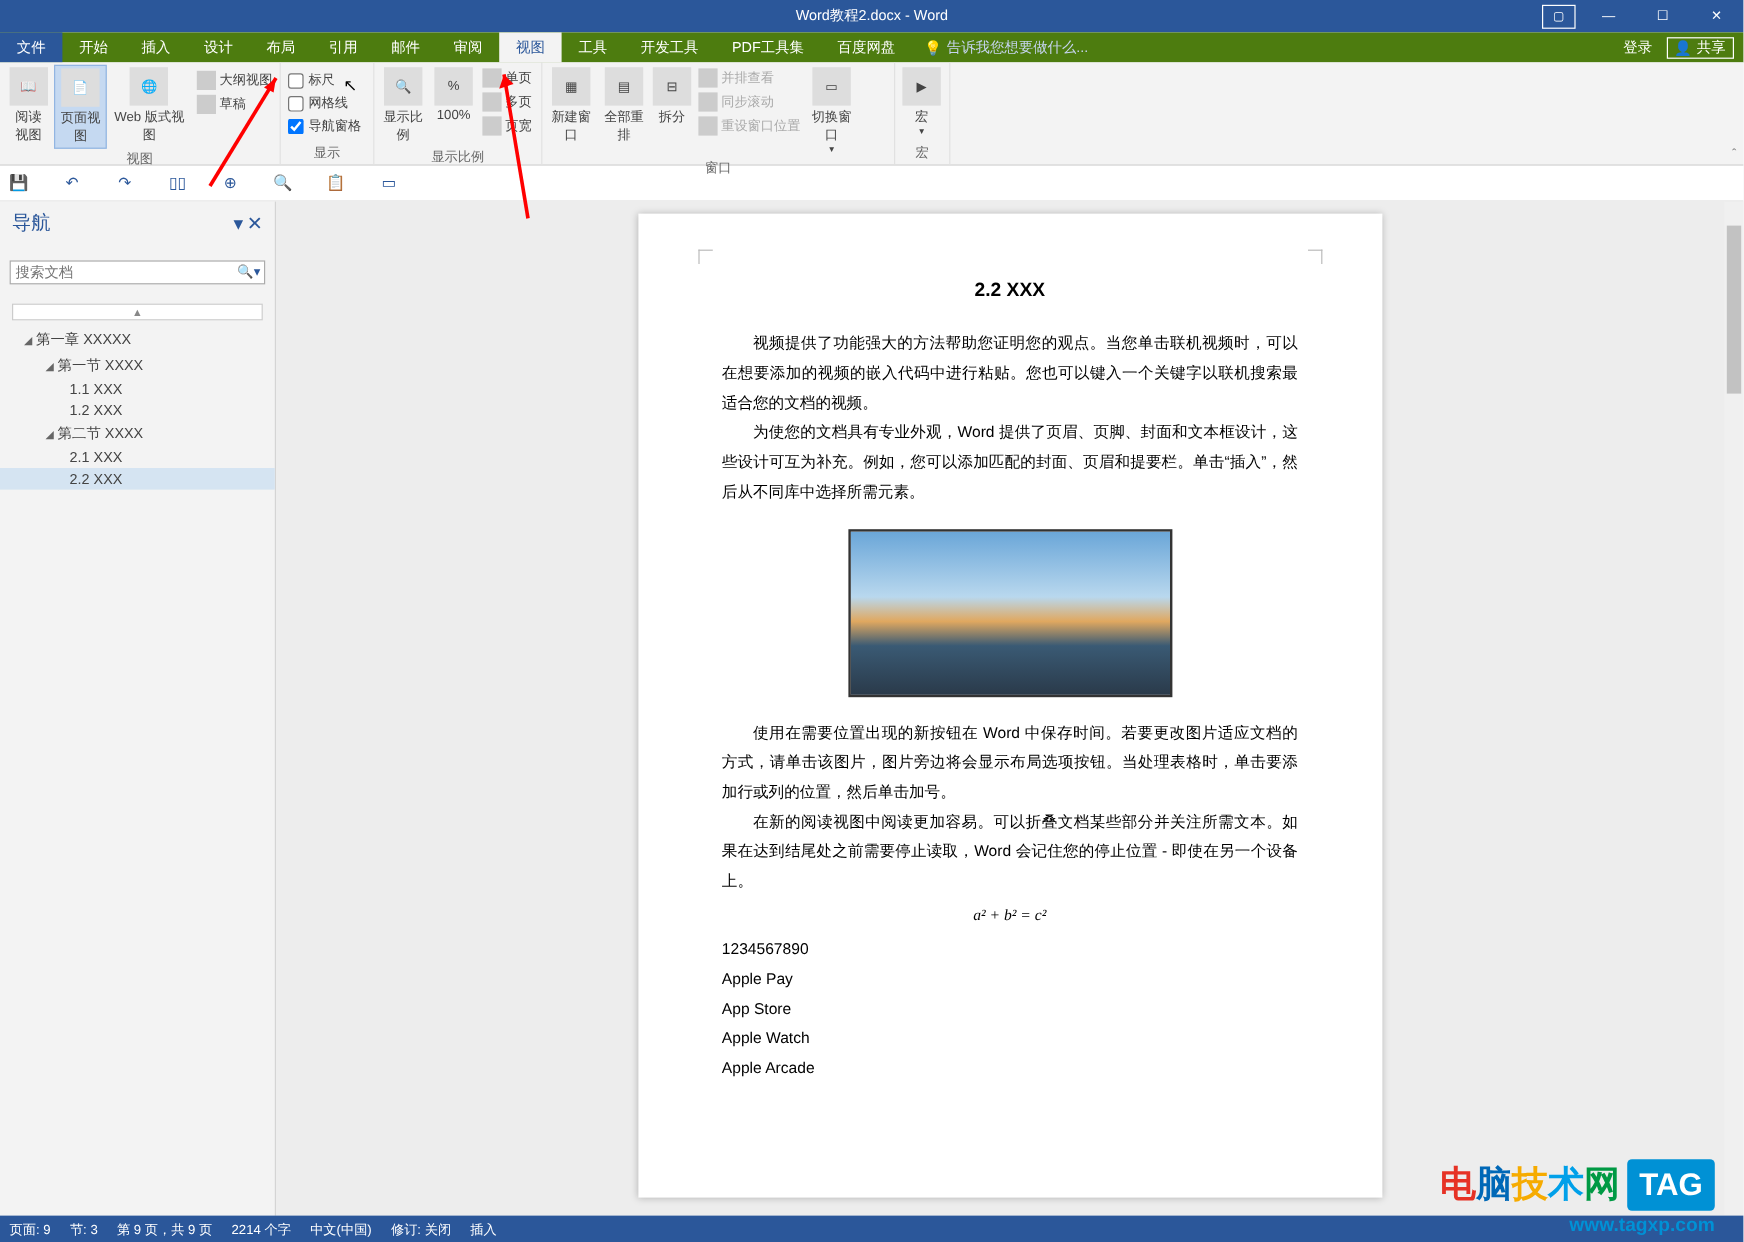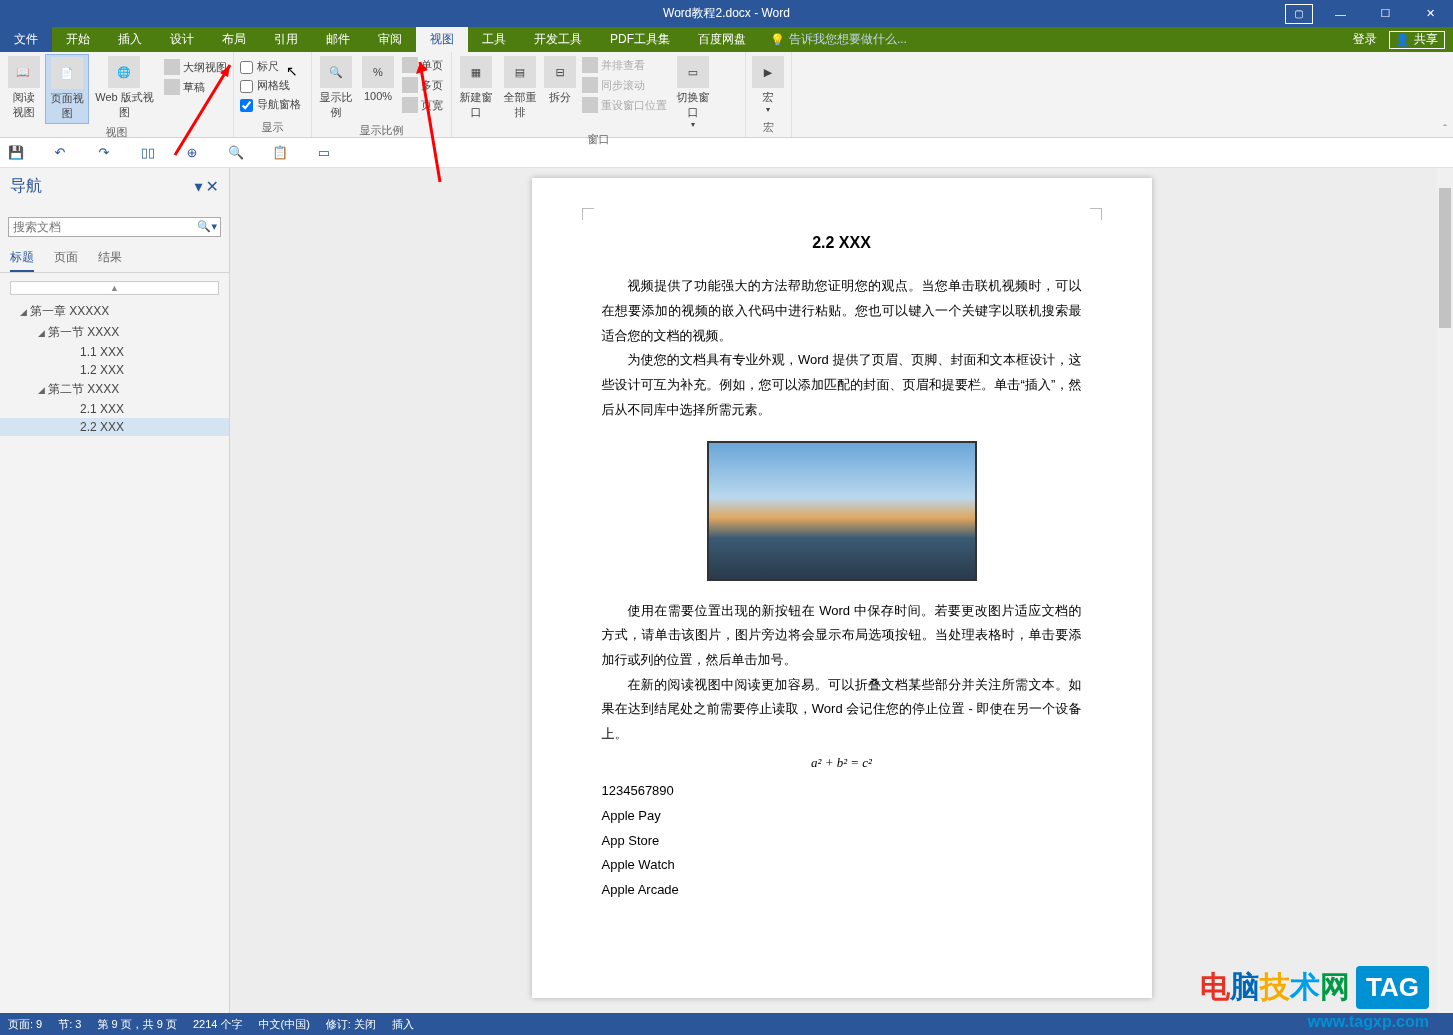--- a/index.html
+++ b/index.html
@@ -23,21 +23,21 @@
 .menutabs .share { border: 1px solid #fff; padding: 0 6px; height: 18px; display: flex; align-items: center; }
 
 
 .ribbon { height: 86px; background: #f3f3f3; border-bottom: 1px solid #d4d4d4; display: flex; position: relative; }
 .ribbon-group { border-right: 1px solid #e1e1e1; display: flex; flex-direction: column; padding: 2px 2px 0 2px; }
 .ribbon-group .content { flex: 1; display: flex; align-items: flex-start; }
 .ribbon-group .label { text-align: center; font-size: 11px; color: #666; padding: 1px 0 2px 0; }
 .big-btn { display: flex; flex-direction: column; align-items: center; justify-content: flex-start; width: 44px; padding: 2px; font-size: 11px; color: #444; text-align: center; cursor: pointer; }
 .big-btn .ico { width: 32px; height: 32px; background: #ddd; margin-bottom: 2px; display: flex; align-items: center; justify-content: center; }
 .big-btn.active { background: #c5d9f1; border: 1px solid #92b5e2; }
-.small-btn { display: flex; align-items: flex-end; font-size: 11px; color: #444; padding: 1px 4px; cursor: pointer; white-space: nowrap; }
+.small-btn { display: flex; align-items: flex-start; font-size: 11px; color: #444; padding: 1px 4px; cursor: pointer; white-space: nowrap; }
 .small-btn .ico-s { width: 16px; height: 16px; background: #ccc; margin-right: 3px; }
 .check { display: flex; align-items: flex-end; font-size: 11px; color: #444; padding: 1px 4px; }
 .check input { margin-right: 4px; }
 .vcol { display: flex; flex-direction: column; gap: 2px; }
 .ribbon .collapse { position: absolute; right: 6px; bottom: 2px; font-size: 11px; color: #777; }
 
 
 .qat { height: 30px; background: #fff; border-bottom: 1px solid #e1e1e1; display: flex; align-items: center; padding: 0 6px; gap: 24px; }
 .qat .qi { width: 20px; height: 20px; display: flex; align-items: center; justify-content: center; color: #2b579a; font-size: 13px; }
 
@@ -53,21 +53,21 @@
 .navpane .search input { width: 100%; border: 1px solid #ababab; padding: 2px 20px 2px 4px; font-size: 12px; }
 .navpane .search .sico { position: absolute; right: 4px; top: 3px; color: #2b579a; font-size: 11px; }
 .navpane .ntabs { display: flex; padding: 0 10px; gap: 20px; font-size: 12px; color: #666; border-bottom: 1px solid #d4d4d4; }
 .navpane .ntabs div { padding: 4px 0; border-bottom: 2px solid transparent; }
 .navpane .ntabs div.active { color: #2b579a; border-bottom-color: #2b579a; }
 .navpane .jump { margin: 8px 10px 4px 10px; height: 14px; background: #fff; border: 1px solid #ccc; text-align: center; font-size: 9px; line-height: 12px; color: #888; }
 .navpane .tree { padding: 2px 0; font-size: 12px; color: #444; }
 .navpane .tree .node { padding: 2px 6px 2px 20px; cursor: pointer; white-space: nowrap; }
 .navpane .tree .node.lvl1 { padding-left: 20px; }
 .navpane .tree .node.lvl2 { padding-left: 38px; }
-.navpane .tree .node.lvl3 { padding-left: 80px; }
+.navpane .tree .node.lvl3 { padding-left: 58px; }
 .navpane .tree .node.selected { background: #d5e4f2; }
 .navpane .tree .node .caret { display: inline-block; width: 10px; font-size: 9px; color: #666; }
 
 
 .docarea { flex: 1; background: #ededed; position: relative; overflow: hidden; }
 .page { position: absolute; left: 50%; top: 10px; transform: translateX(-50%); width: 620px; min-height: 820px; background: #fff; box-shadow: 0 0 6px rgba(0,0,0,0.25); padding: 50px 70px; font-family: "SimSun", serif; font-size: 13px; line-height: 1.9; color: #000; }
 .page .corner { position: absolute; width: 12px; height: 12px; border-color: #bbb; }
 .page .corner.tl { top: 30px; left: 50px; border-left: 1px solid #bbb; border-top: 1px solid #bbb; }
 .page .corner.tr { top: 30px; right: 50px; border-right: 1px solid #bbb; border-top: 1px solid #bbb; }
 .page h2 { text-align: center; font-weight: bold; font-size: 16px; margin-bottom: 16px; }
@@ -282,25 +282,20 @@
 
   <div class="navpane">
     <div class="nh">
       <span>导航</span>
       <span class="ctl"><span>▾</span> <span>✕</span></span>
     </div>
     <div class="search">
       <input placeholder="搜索文档" style="">
       <span class="sico">🔍▾</span>
     </div>
-    <div class="ntabs">
-      <div class="active">标题</div>
-      <div>页面</div>
-      <div>结果</div>
-    </div>
     <div class="jump">▲</div>
     <div class="tree">
       <div class="node lvl1"><span class="caret">◢</span><span>第一章 XXXXX</span></div>
       <div class="node lvl2"><span class="caret">◢</span><span>第一节 XXXX</span></div>
       <div class="node lvl3"><span>1.1 XXX</span></div>
       <div class="node lvl3"><span>1.2 XXX</span></div>
       <div class="node lvl2"><span class="caret">◢</span><span>第二节 XXXX</span></div>
       <div class="node lvl3"><span>2.1 XXX</span></div>
       <div class="node lvl3 selected"><span>2.2 XXX</span></div>
     </div>

